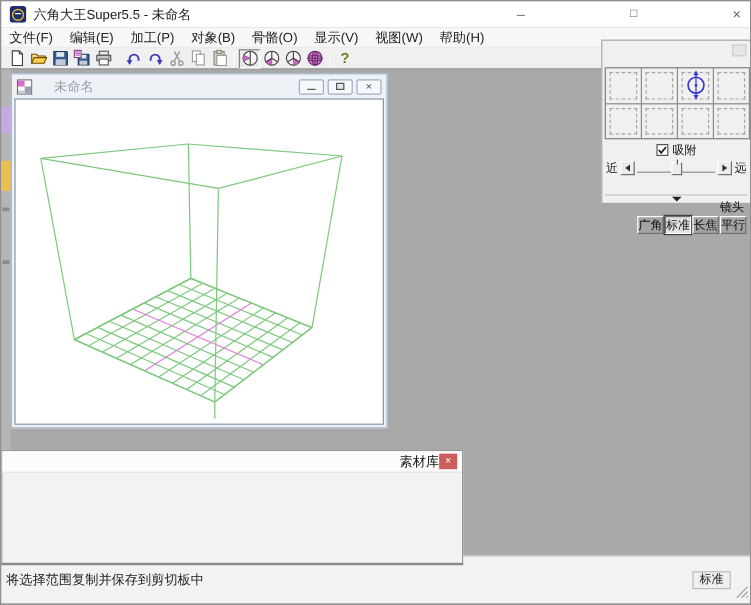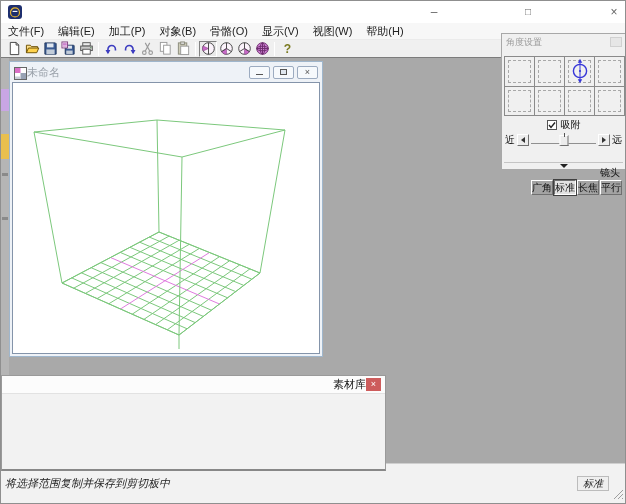--- a/index.html
+++ b/index.html
@@ -35,21 +35,21 @@
   .left-strip{ position:absolute; left:0; top:57px; width:8px; height:424px; background:#b5b5b5; }
   .strip-purple{ position:absolute; left:0; top:31px; width:8px; height:22px; background:#c9a6e4; }
   .strip-yellow{ position:absolute; left:0; top:76px; width:8px; height:25px; background:#e9bf4e; }
   .strip-mark{ position:absolute; left:1px; width:6px; height:3px; background:#8a8a8a; }
 
   
   .viewport-window{ position:absolute; left:8px; top:60px; width:314px; height:296px;
                     background:#eef2f7; border:1px solid #9fb6cc; z-index:2; }
   .vp-titlebar{ height:20px; display:flex; align-items:center; padding:0 4px; }
   .vp-icon{ width:13px; height:13px; flex:0 0 auto; }
-  .vp-title{ font-size:11px; color:#99a0a9; margin-left:0; flex:1; }
+  .vp-title{ font-size:11px; color:#99a0a9; margin-left:18px; flex:1; }
   .vp-btn{ width:21px; height:13px; border:1px solid #9cabc0; border-radius:2px; background:#f6f9fc;
            margin-left:3px; display:flex; align-items:center; justify-content:center;
            color:#555; font-size:9px; line-height:1; }
   .mini-dash{ width:7px; height:1px; background:#555; margin-top:5px; }
   .mini-box{ width:7px; height:6px; border:1px solid #555; background:#dfe6ee; }
   .vp-canvas{ position:absolute; left:2px; top:20px; right:2px; bottom:2px; background:#fff;
               border:1px solid #8494aa; }
   .vp-canvas svg{ display:block; width:100%; height:100%; }
 
   
@@ -101,39 +101,40 @@
   .mp-tree{ position:absolute; left:0; top:0; bottom:0; width:126px; background:#fff;
             border:1px solid #808080; font-size:11px; color:#111; padding:3px 2px; }
   .tree-item{ display:flex; align-items:center; }
   .tree-dash{ width:9px; height:1px; background:#707070; margin:0 3px 0 1px; }
   .mp-preview{ position:absolute; left:130px; right:1px; top:0; bottom:2px;
                background:#e6e6e6; border:1px solid #ababab; }
 
   
   .statusbar{ position:absolute; left:0; right:0; bottom:0; height:40px; background:#f2f2f2;
               border-top:1px solid #cfcfcf; display:flex; align-items:center; padding:0 4px;
-              font-size:11px; color:#222;font-style:italic; }
+              font-size:11px; color:#222; }
   .sb-msg{ flex:1; }
   .sb-mode{ border:1px solid #bcbcbc; background:#efefef; padding:0 5px; height:15px;
             line-height:14px; margin-right:12px; font-size:10px; }
   .sb-grip{ position:absolute; right:1px; bottom:1px; }
 </style>
 </head>
 <body>
 
 <div class="app">
 
   <div class="titlebar">
     <span class="app-icon">
       <svg viewBox="0 0 14 14">
           <rect width="14" height="14" rx="3" fill="#1d2e6e"></rect>
           <circle cx="7" cy="7.4" r="4.5" fill="none" stroke="#e8b62c" stroke-width="1.2"></circle>
           <path d="M4.6 6.4h4.8" stroke="#fff" stroke-width="1.1"></path>
         </svg>
     </span>
+    <span class="title-text">六角大王Super5.5 - 未命名</span>
     <span class="wc wc-min">–</span>
     <span class="wc wc-max">□</span>
     <span class="wc wc-close">×</span>
   </div>
 
   <div class="menubar" id="menubar">
       <span class="menu-item">文件(F)</span>
       <span class="menu-item">编辑(E)</span>
       <span class="menu-item">加工(P)</span>
       <span class="menu-item">对象(B)</span>
@@ -318,21 +319,20 @@
             <line x1="144" y1="37" x2="146" y2="149"></line>
             <line x1="272" y1="47" x2="247" y2="190"></line>
             <line x1="169" y1="74" x2="166" y2="252"></line>
             <line x1="166" y1="252" x2="166" y2="266"></line>
           </g>
         </svg>
       </div>
   </div>
 
   <div class="angle-panel">
-    <div class="ap-title">角度设置</div>
     <span class="ap-close"></span>
     <div class="ap-grid" id="angle-grid">
         <span class="ap-cell"></span>
         <span class="ap-cell"></span>
         <span class="ap-cell">
           <svg class="rot" viewBox="0 0 22 26" width="22" height="26">
             <path d="M11 3v20" stroke="#3535d8"></path>
             <path d="M11 .8L8.8 4.8h4.4z" fill="#3535d8"></path>
             <path d="M11 25.2L8.8 21.2h4.4z" fill="#3535d8"></path>
             <circle cx="11" cy="13" r="6.6" fill="none" stroke="#3535d8" stroke-width="1.4"></circle>

